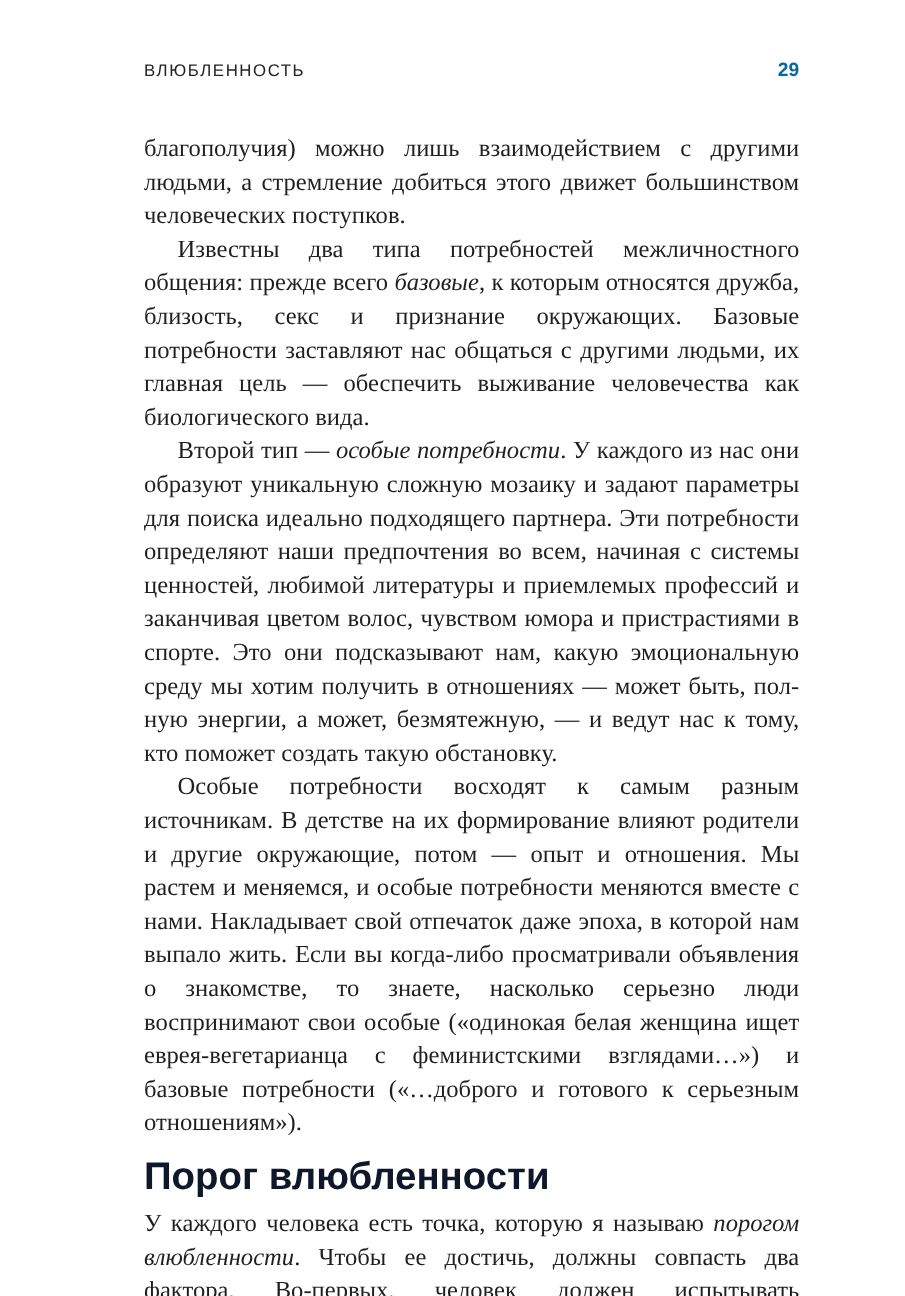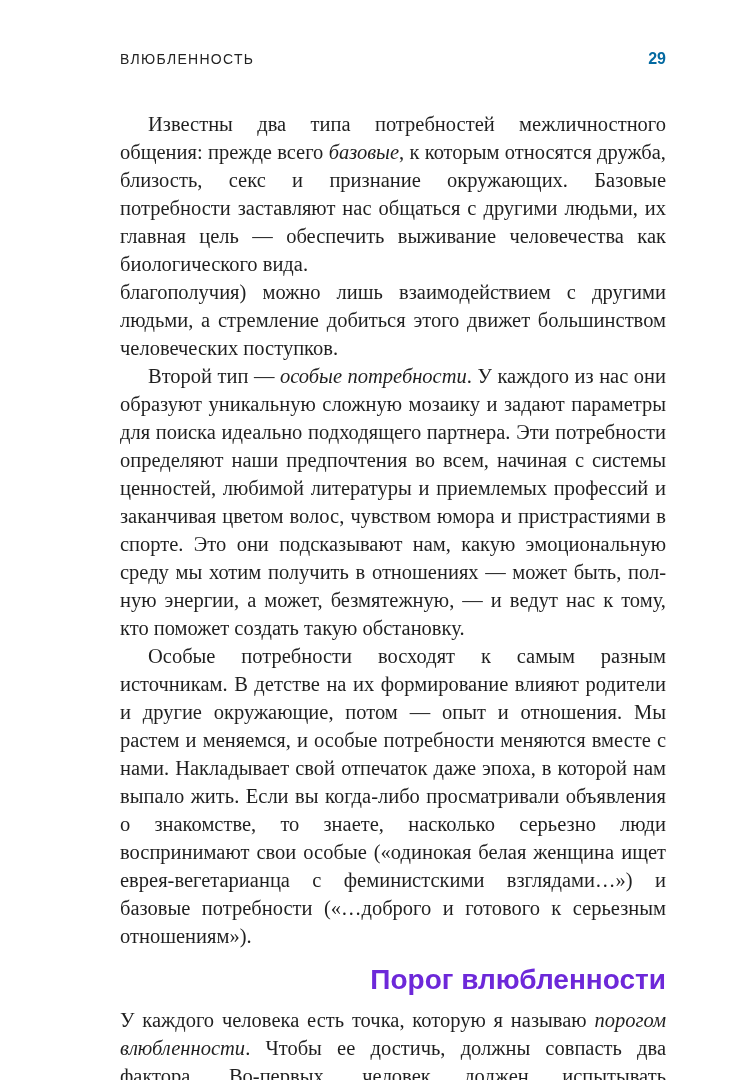--- a/index.html
+++ b/index.html
@@ -40,41 +40,41 @@
     text-align: justify;
     hyphens: manual;
     -webkit-hyphens: manual;
   }
   .para { margin: 0; }
   .para.indent { text-indent: 28px; }
   .para em { font-style: italic; }
   .section-heading {
     font-family: "Liberation Sans", sans-serif;
     font-weight: 700;
-    font-size: 28px;
+    font-size: 32px;
     line-height: 30px;
-    text-align: right;
+    text-align: left;
     margin: 15px 0 11px 0;
-    color: #6d28d9;
+    color: #0f172a;
     text-indent: 0;
   }
 </style>
 </head>
 <body>
 
 <div class="page">
 
   <header class="running-head">
     <span class="running-title">ВЛЮБЛЕННОСТЬ</span>
     <span class="page-number">29</span>
   </header>
 
   <main class="page-body">
+    <p class="para"><span>благополучия) можно лишь взаимодействием с другими людьми, а стремление добиться этого движет большинством человеческих по­ступков.</span></p>
     <p class="para indent"><span>Известны два типа потребностей межличностного общения: прежде всего </span><em>базовые</em><span>, к которым относятся дружба, близость, секс и признание окружающих. Базовые потребности заставляют нас общаться с други­ми людьми, их главная цель — обеспечить выживание человечества как биологического вида.</span></p>
-    <p class="para"><span>благополучия) можно лишь взаимодействием с другими людьми, а стремление добиться этого движет большинством человеческих по­ступков.</span></p>
     <p class="para indent"><span>Второй тип — </span><em>особые потребности</em><span>. У каждого из нас они образуют уникальную сложную мозаику и задают параметры для поиска идеаль­но подходящего партнера. Эти потребности определяют наши предпо­чтения во всем, начиная с системы ценностей, любимой литературы и приемлемых профессий и заканчивая цветом волос, чувством юмора и пристрастиями в спорте. Это они подсказывают нам, какую эмоцио­нальную среду мы хотим получить в отношениях — может быть, пол­ную энергии, а может, безмятежную, — и ведут нас к тому, кто поможет создать такую обстановку.</span></p>
     <p class="para indent"><span>Особые потребности восходят к самым разным источникам. В детстве на их формирование влияют родители и другие окружающие, потом — опыт и отношения. Мы растем и меняемся, и особые потребности меня­ются вместе с нами. Накладывает свой отпечаток даже эпоха, в которой нам выпало жить. Если вы когда-либо просматривали объявления о зна­комстве, то знаете, насколько серьезно люди воспринимают свои особые («одинокая белая женщина ищет еврея-вегетарианца с феминистскими взглядами…») и базовые потребности («…доброго и готового к серьез­ным отношениям»).</span></p>
     <h2 class="section-heading">Порог влюбленности</h2>
     <p class="para"><span>У каждого человека есть точка, которую я называю </span><em>порогом влюбленно­сти</em><span>. Чтобы ее достичь, должны совпасть два фактора. Во-первых, чело­век должен испытывать потребность в ком-то, то есть не состоять в при­носящих удовлетворение отношениях. Бывает, что чей-то интерес к нам пробуждает наши дремлющие потребности, которые начнут требовать своей реализации.</span></p>
 
   </main>
 
 </div>
 
 </body></html>

